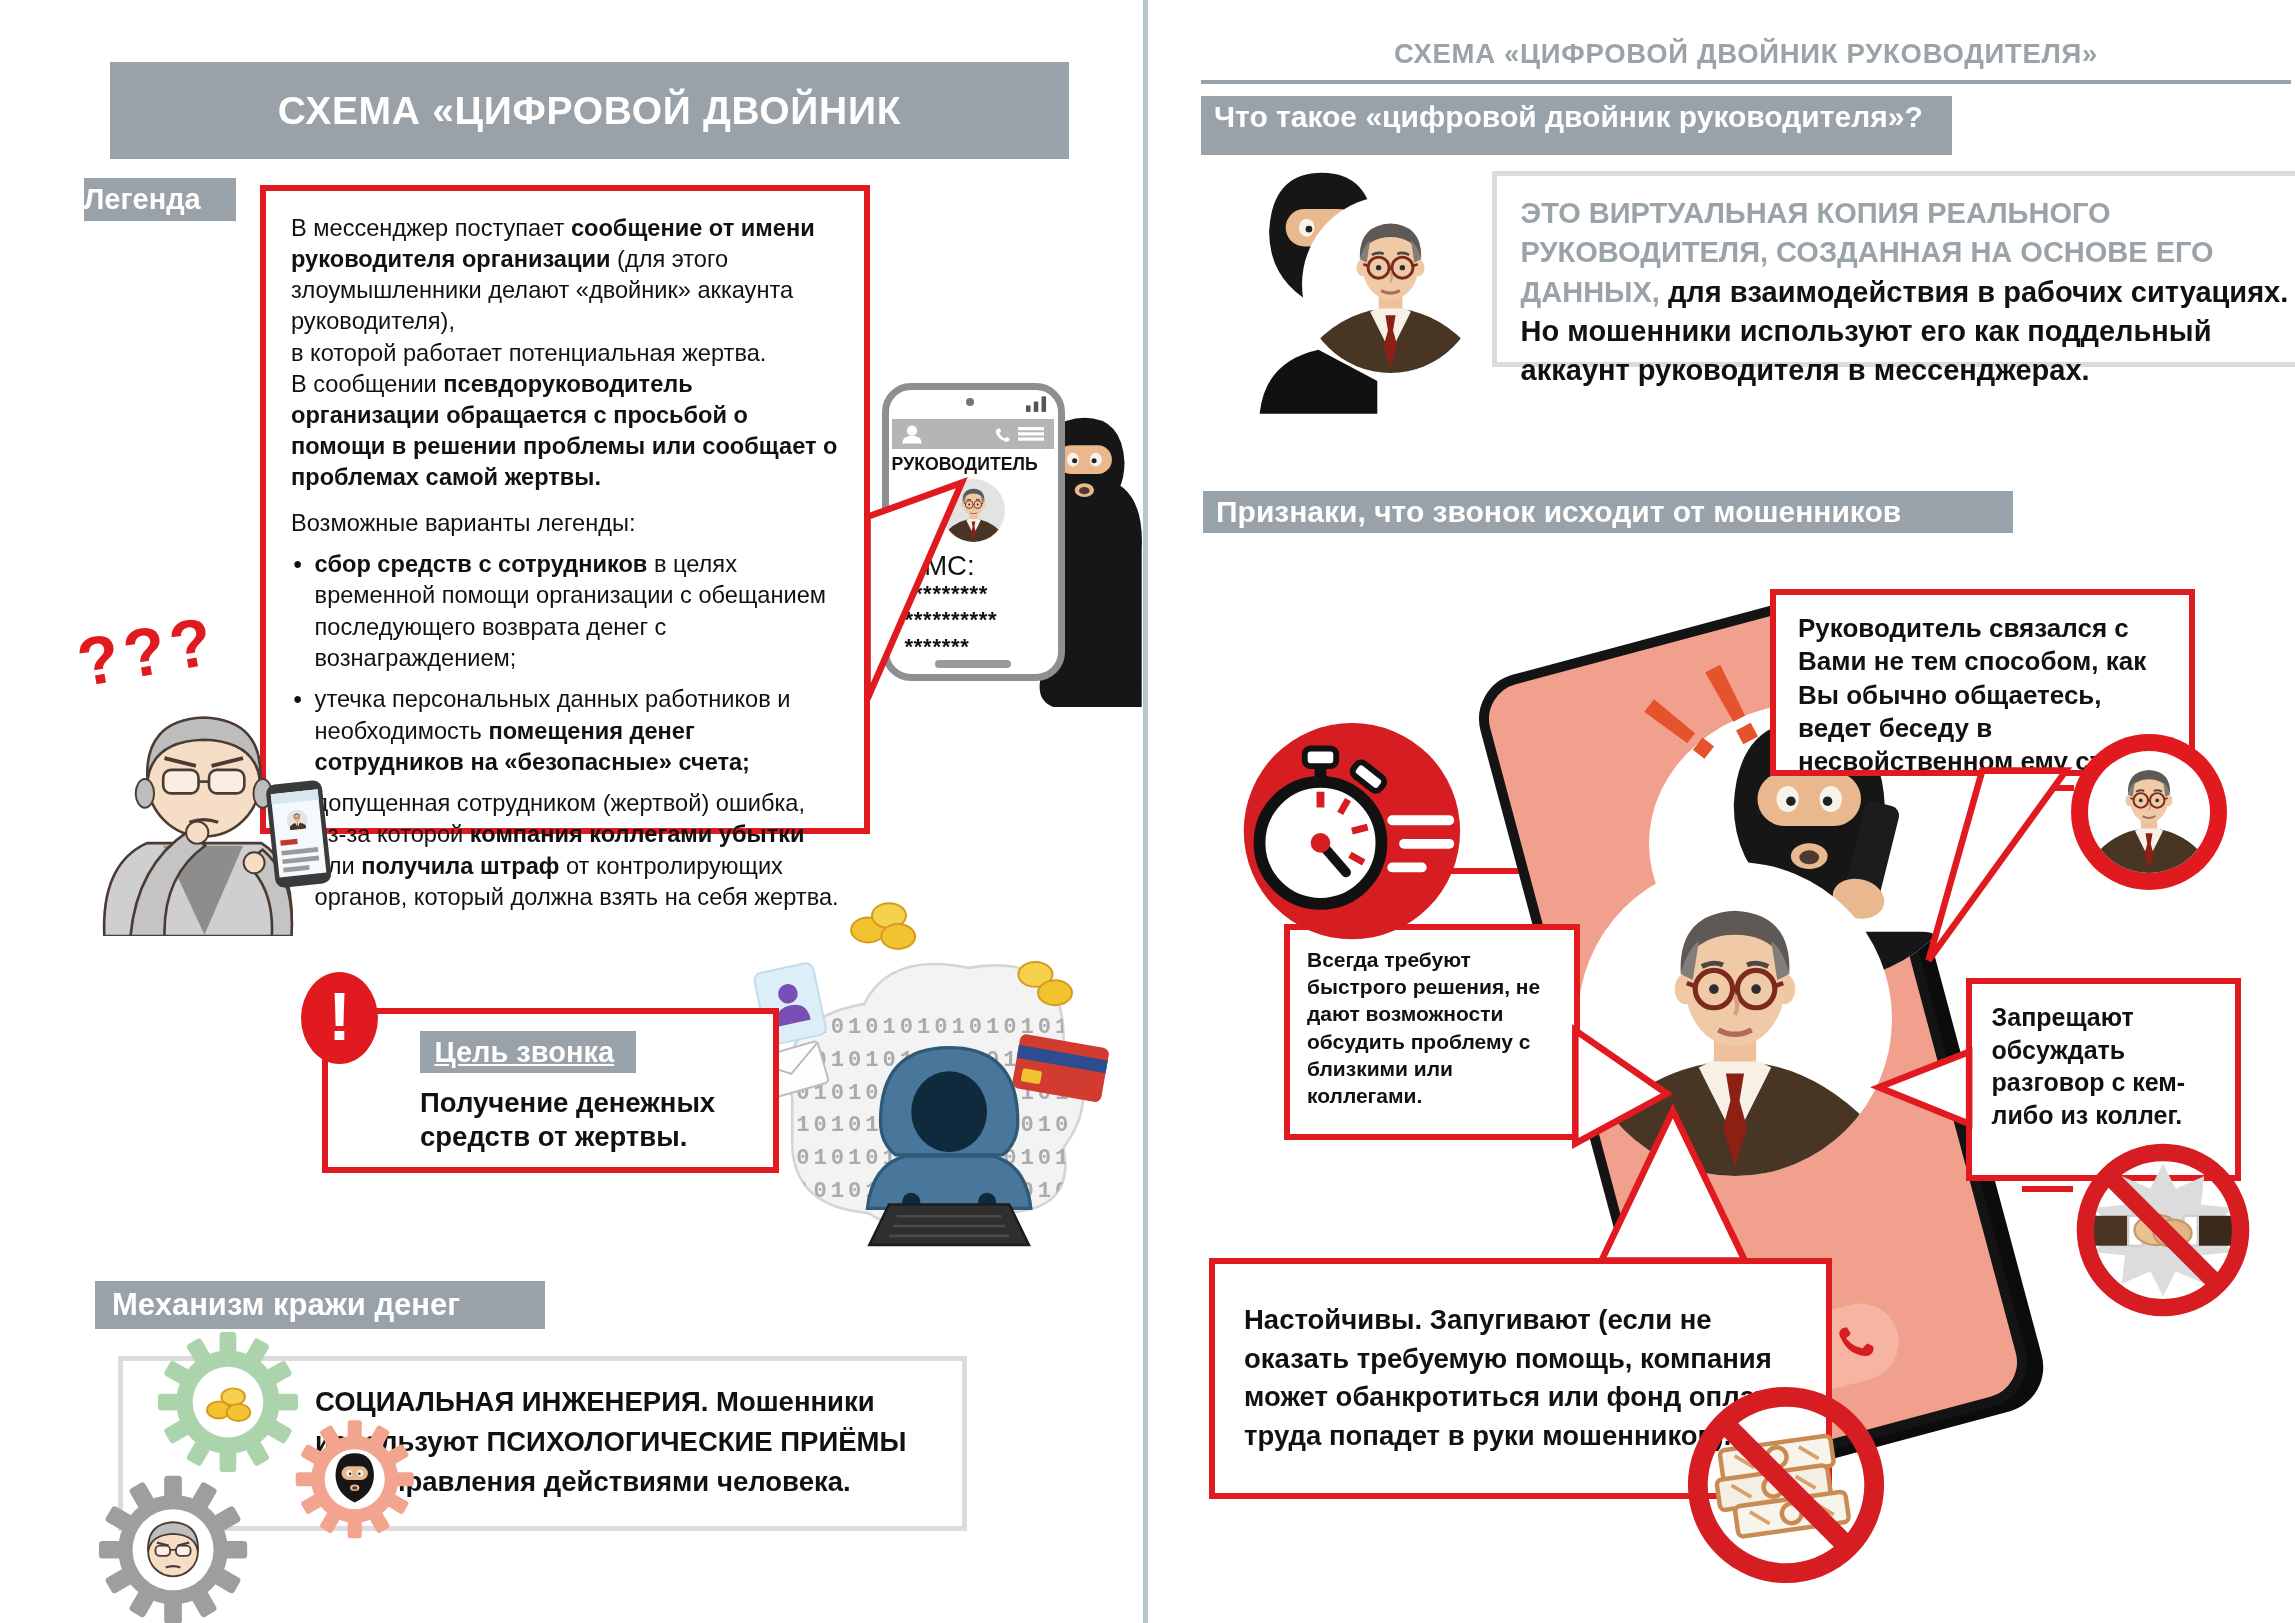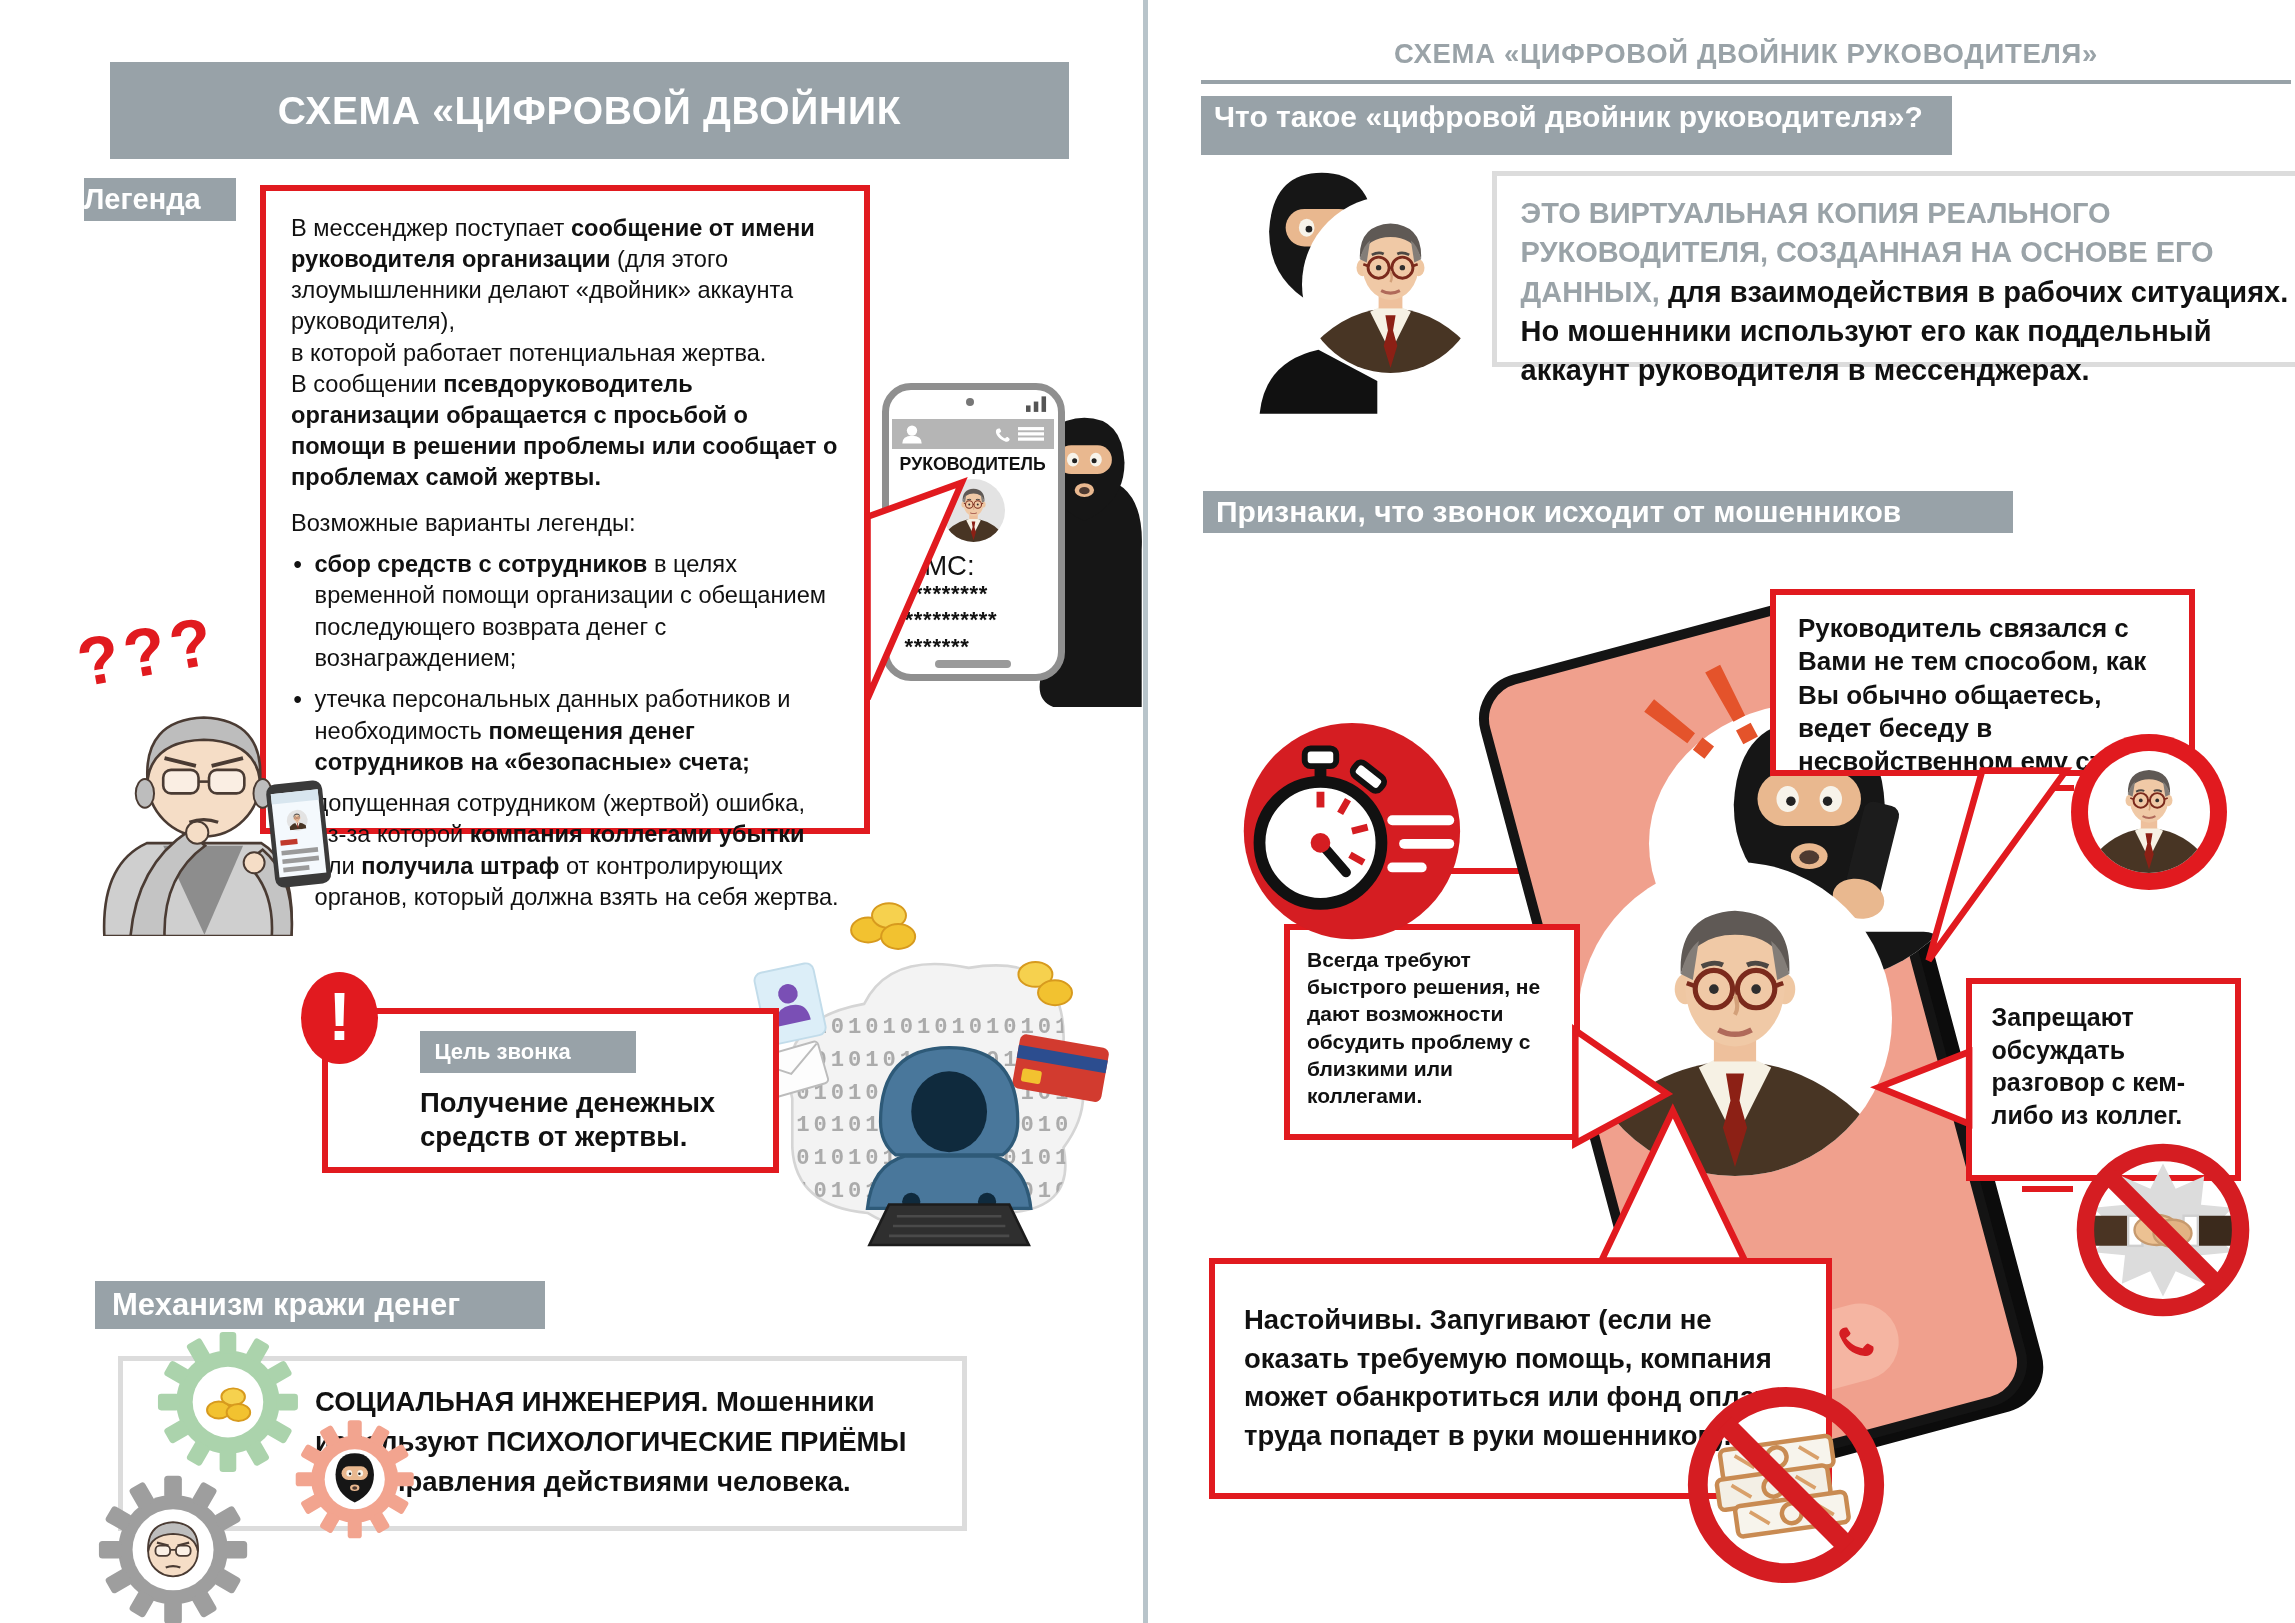--- a/index.html
+++ b/index.html
@@ -153,21 +153,21 @@
         </svg>
         <svg class="abs" style="right:43px;top:6.5px;" width="17" height="17" viewBox="0 0 26 26">
           <path d="M3,10 C2,5 6,3 9,4 L11,8 C10,10 9,10 8,11 C10,15 14,18 17,19 C18,18 19,17 21,17 L24,20 C24,23 21,25 18,24 C9,21 4,15 3,10 Z" fill="#fff"></path>
         </svg>
         <svg class="abs" style="right:9.2px;top:7.9px;" width="26" height="14.4" viewBox="0 0 40 22">
           <rect y="0" width="40" height="5" fill="#fff"></rect>
             <rect y="8" width="40" height="5" fill="#fff"></rect>
             <rect y="16" width="40" height="5" fill="#fff"></rect>
         </svg>
       </div>
-      <div class="abs" style="left:0;top:35px;width:162px;text-align:center;font-size:17.7px;font-weight:700;">
+      <div class="abs" style="left:0;top:35px;width:162px;text-align:left;font-size:17.7px;font-weight:700;">
         <span>РУКОВОДИТЕЛЬ</span>
       </div>
       <div class="abs" style="left:50px;top:60px;width:63px;height:63px;border-radius:50%;background:#e3e3e3;overflow:hidden;">
         <svg width="63" height="63" viewBox="0 0 100 100">
             <use href="#mgr" x="2" y="4" width="96" height="96"></use>
           </svg>
       </div>
       <div class="abs" style="left:13px;top:131px;font-size:27.5px;">
         <span>СМС:</span>
       </div>
@@ -178,21 +178,21 @@
         <span>**********</span>
       </div>
       <div class="abs" style="left:13px;top:215px;font-size:22px;font-weight:700;letter-spacing:0.7px;">
         <span>*******</span>
       </div>
     </div>
     <div class="abs" style="left:46px;bottom:6.5px;width:76px;height:7.9px;border-radius:3.9px;background:#9a9a9a;"></div>
   </div>
 
   <div class="abs redbox" style="left:322px;top:1008px;width:457px;height:165px;z-index:4;"></div>
-  <div class="abs graybar" style="left:420px;top:1031px;width:216px;height:42px;font-size:22px;line-height:42px;padding-left:14.4px;box-sizing:border-box;z-index:5;">
+  <div class="abs graybar" style="left:420px;top:1031px;width:216px;height:42px;font-size:29px;line-height:42px;padding-left:14.4px;box-sizing:border-box;z-index:5;text-decoration:underline;">
     <span>Цель звонка</span>
   </div>
   <div class="abs" style="left:420px;top:1086px;width:340px;font-size:27.5px;font-weight:700;line-height:1.22;z-index:5;">
     <span>Получение денежных средств от жертвы.</span>
   </div>
   <div class="abs" style="left:301px;top:972px;width:77px;height:92px;background:#e11a1f;border-radius:50%;z-index:5;
               color:#fff;font-weight:700;font-size:68px;text-align:center;line-height:89px;">
     <span>!</span>
   </div>
 

